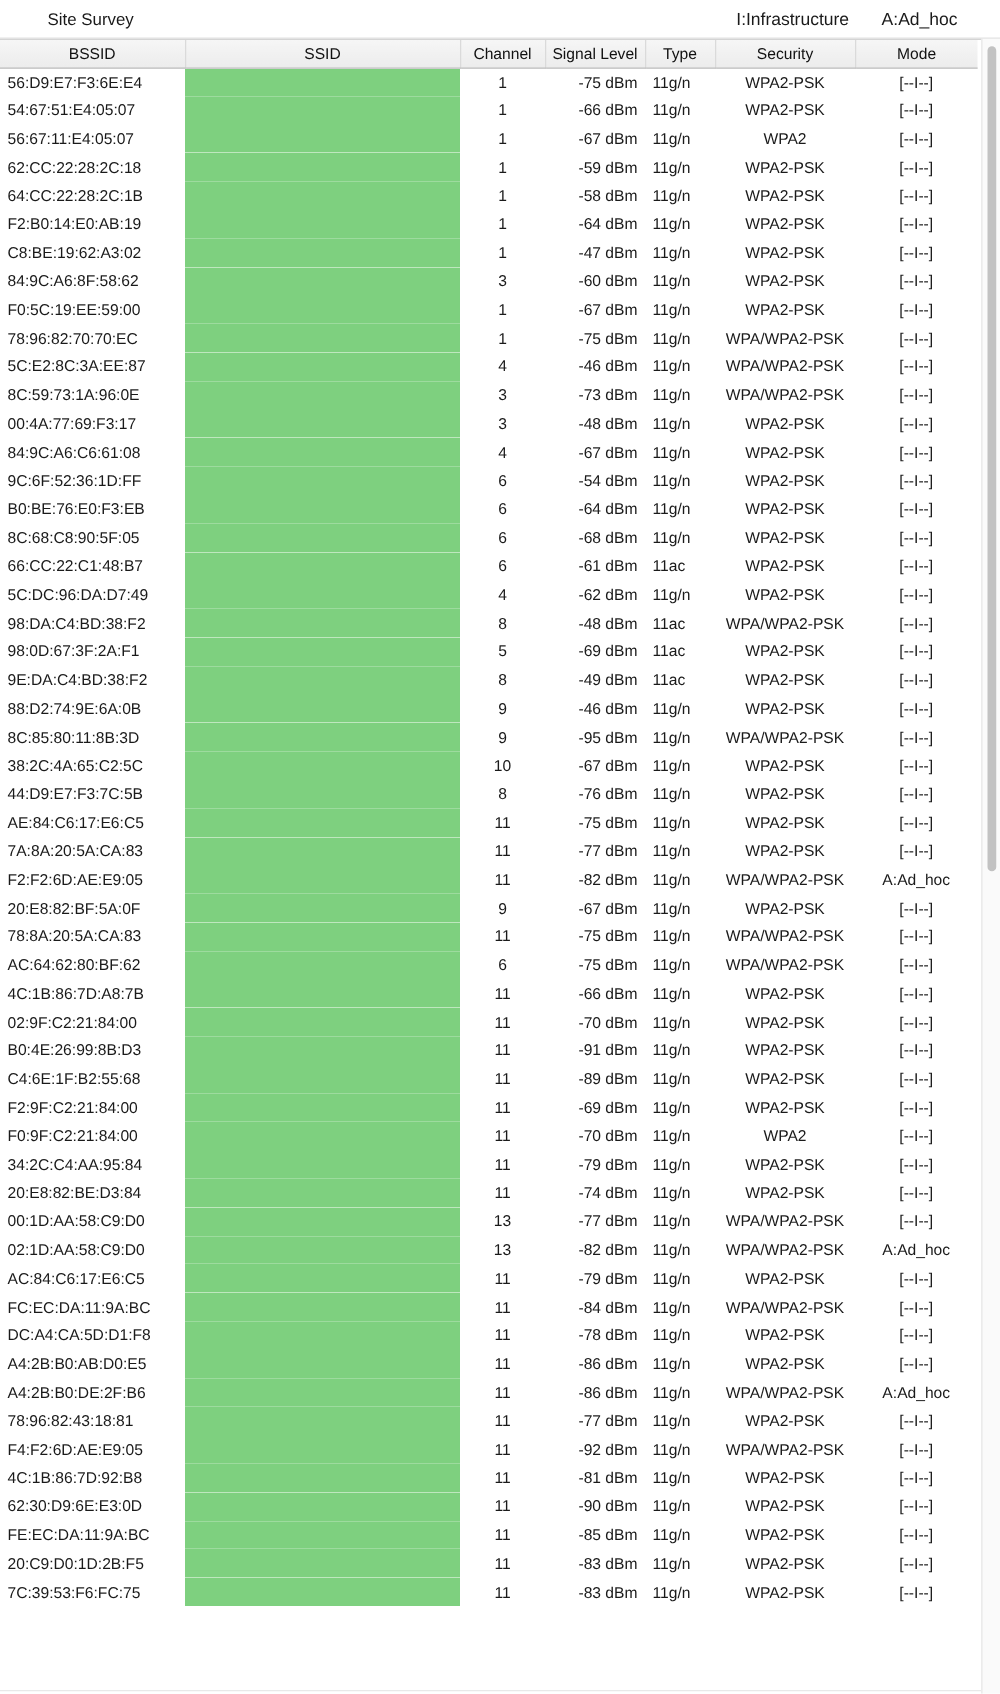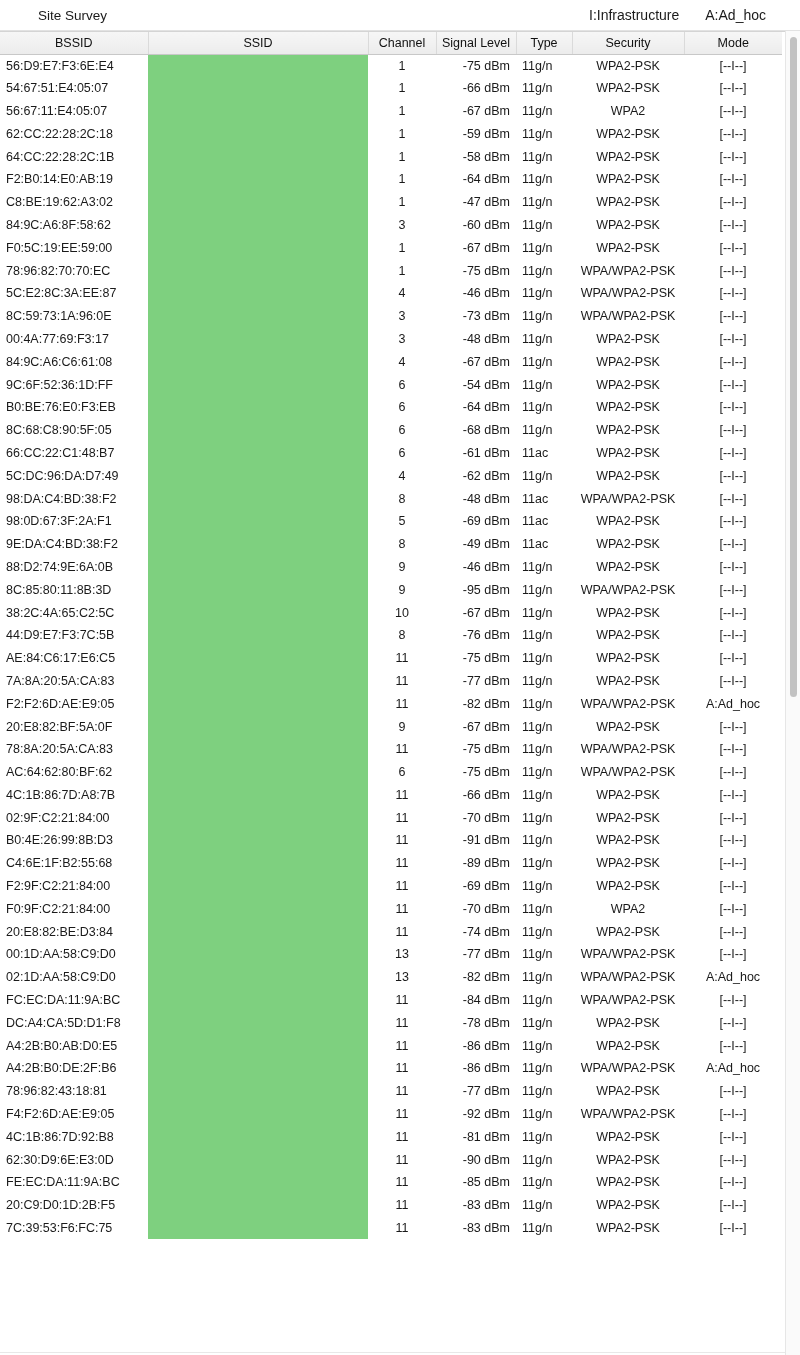--- a/index.html
+++ b/index.html
@@ -495,20 +495,29 @@
           <tr>
             <td class="bssid">F0:9F:C2:21:84:00</td>
             <td class="ssid"></td>
             <td class="channel">11</td>
             <td class="signal">-70 dBm</td>
             <td class="type">11g/n</td>
             <td class="sec">WPA2</td>
             <td class="mode">[--I--]</td>
           </tr>
           <tr>
+            <td class="bssid">34:2C:C4:AA:95:84</td>
+            <td class="ssid"></td>
+            <td class="channel">11</td>
+            <td class="signal">-79 dBm</td>
+            <td class="type">11g/n</td>
+            <td class="sec">WPA2-PSK</td>
+            <td class="mode">[--I--]</td>
+          </tr>
+          <tr>
             <td class="bssid">20:E8:82:BE:D3:84</td>
             <td class="ssid"></td>
             <td class="channel">11</td>
             <td class="signal">-74 dBm</td>
             <td class="type">11g/n</td>
             <td class="sec">WPA2-PSK</td>
             <td class="mode">[--I--]</td>
           </tr>
           <tr>
             <td class="bssid">00:1D:AA:58:C9:D0</td>
@@ -520,20 +529,29 @@
             <td class="mode">[--I--]</td>
           </tr>
           <tr>
             <td class="bssid">02:1D:AA:58:C9:D0</td>
             <td class="ssid"></td>
             <td class="channel">13</td>
             <td class="signal">-82 dBm</td>
             <td class="type">11g/n</td>
             <td class="sec">WPA/WPA2-PSK</td>
             <td class="mode">A:Ad_hoc</td>
+          </tr>
+          <tr>
+            <td class="bssid">AC:84:C6:17:E6:C5</td>
+            <td class="ssid"></td>
+            <td class="channel">11</td>
+            <td class="signal">-79 dBm</td>
+            <td class="type">11g/n</td>
+            <td class="sec">WPA2-PSK</td>
+            <td class="mode">[--I--]</td>
           </tr>
           <tr>
             <td class="bssid">FC:EC:DA:11:9A:BC</td>
             <td class="ssid"></td>
             <td class="channel">11</td>
             <td class="signal">-84 dBm</td>
             <td class="type">11g/n</td>
             <td class="sec">WPA/WPA2-PSK</td>
             <td class="mode">[--I--]</td>
           </tr>

